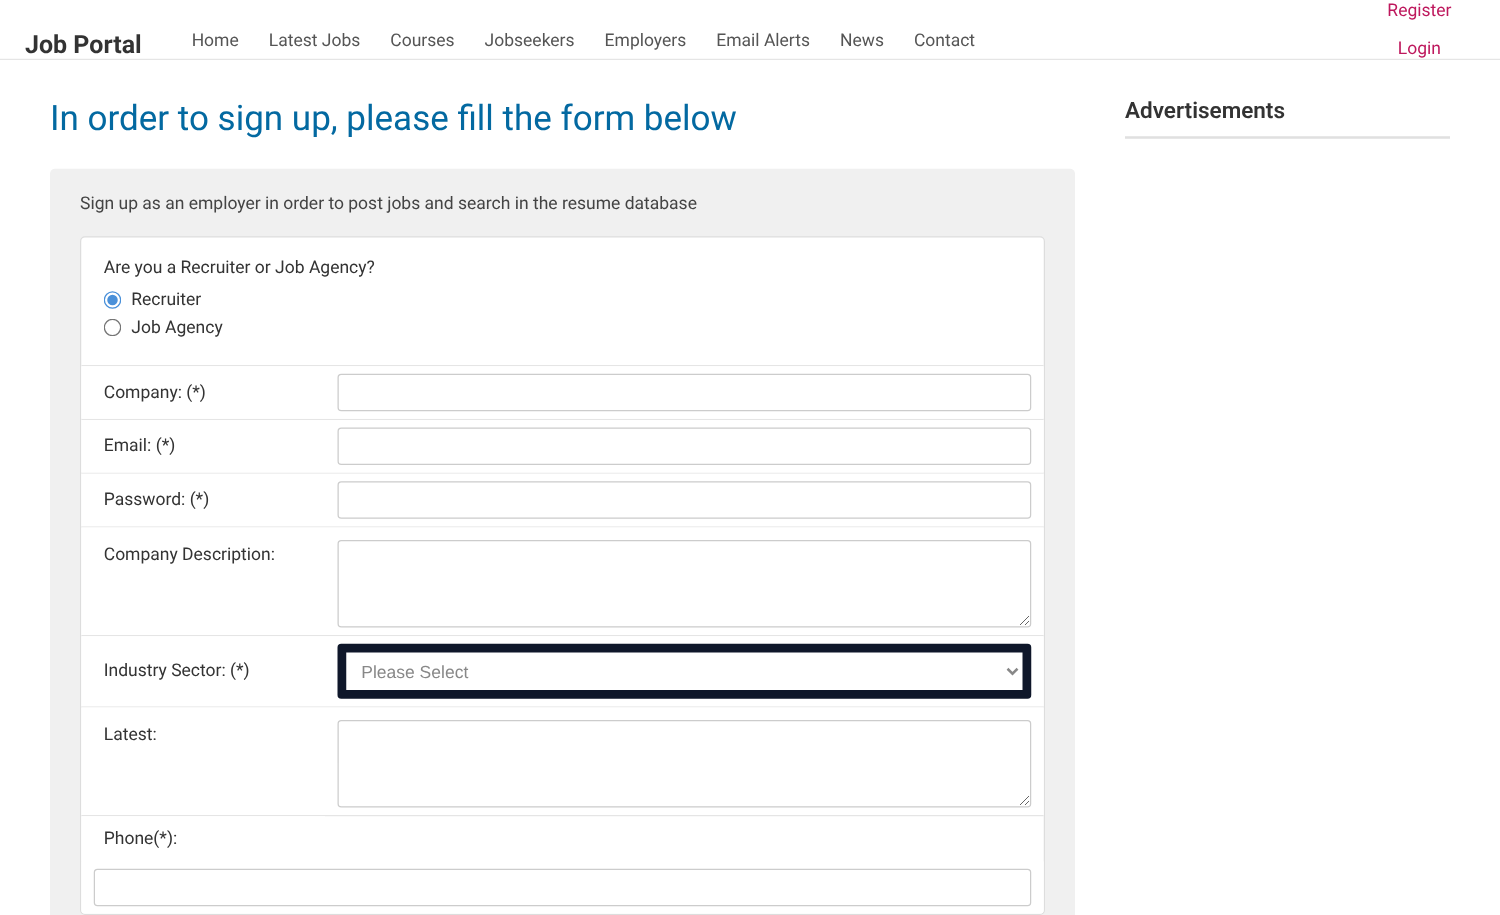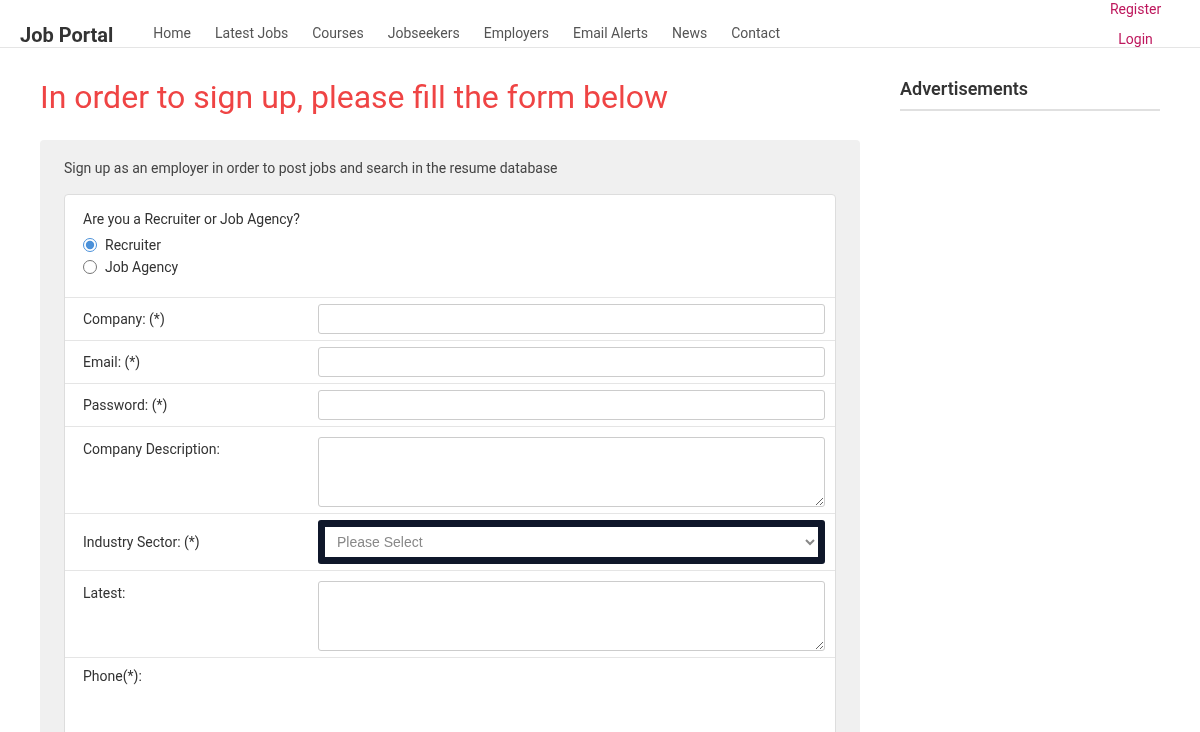--- a/index.html
+++ b/index.html
@@ -87,23 +87,23 @@
       max-width: 1160px;
       margin: 0 auto;
       padding: 30px 20px;
       display: flex;
       gap: 40px;
     }
     .content-left {
       flex: 1;
     }
     .page-title {
-      font-size: 32px;
+      font-size: 28px;
       font-weight: 400;
-      color: #ef4444;
+      color: #0369a1;
       margin-bottom: 24px;
     }
     .sidebar {
       width: 260px;
       flex-shrink: 0;
     }
     .ads-title {
       font-size: 18px;
       font-weight: 600;
       color: #333;
@@ -155,21 +155,20 @@
       width: 14px;
       height: 14px;
       cursor: pointer;
     }
 
     
     .form-row {
       display: flex;
       align-items: stretch;
       border-bottom: 1px solid #e5e5e5;
-      gap: 48px;
     }
     .form-row:last-child {
       border-bottom: none;
       flex-direction: column;
     }
     .form-label {
       width: 195px;
       flex-shrink: 0;
       padding: 10px 18px;
       font-size: 14px;

